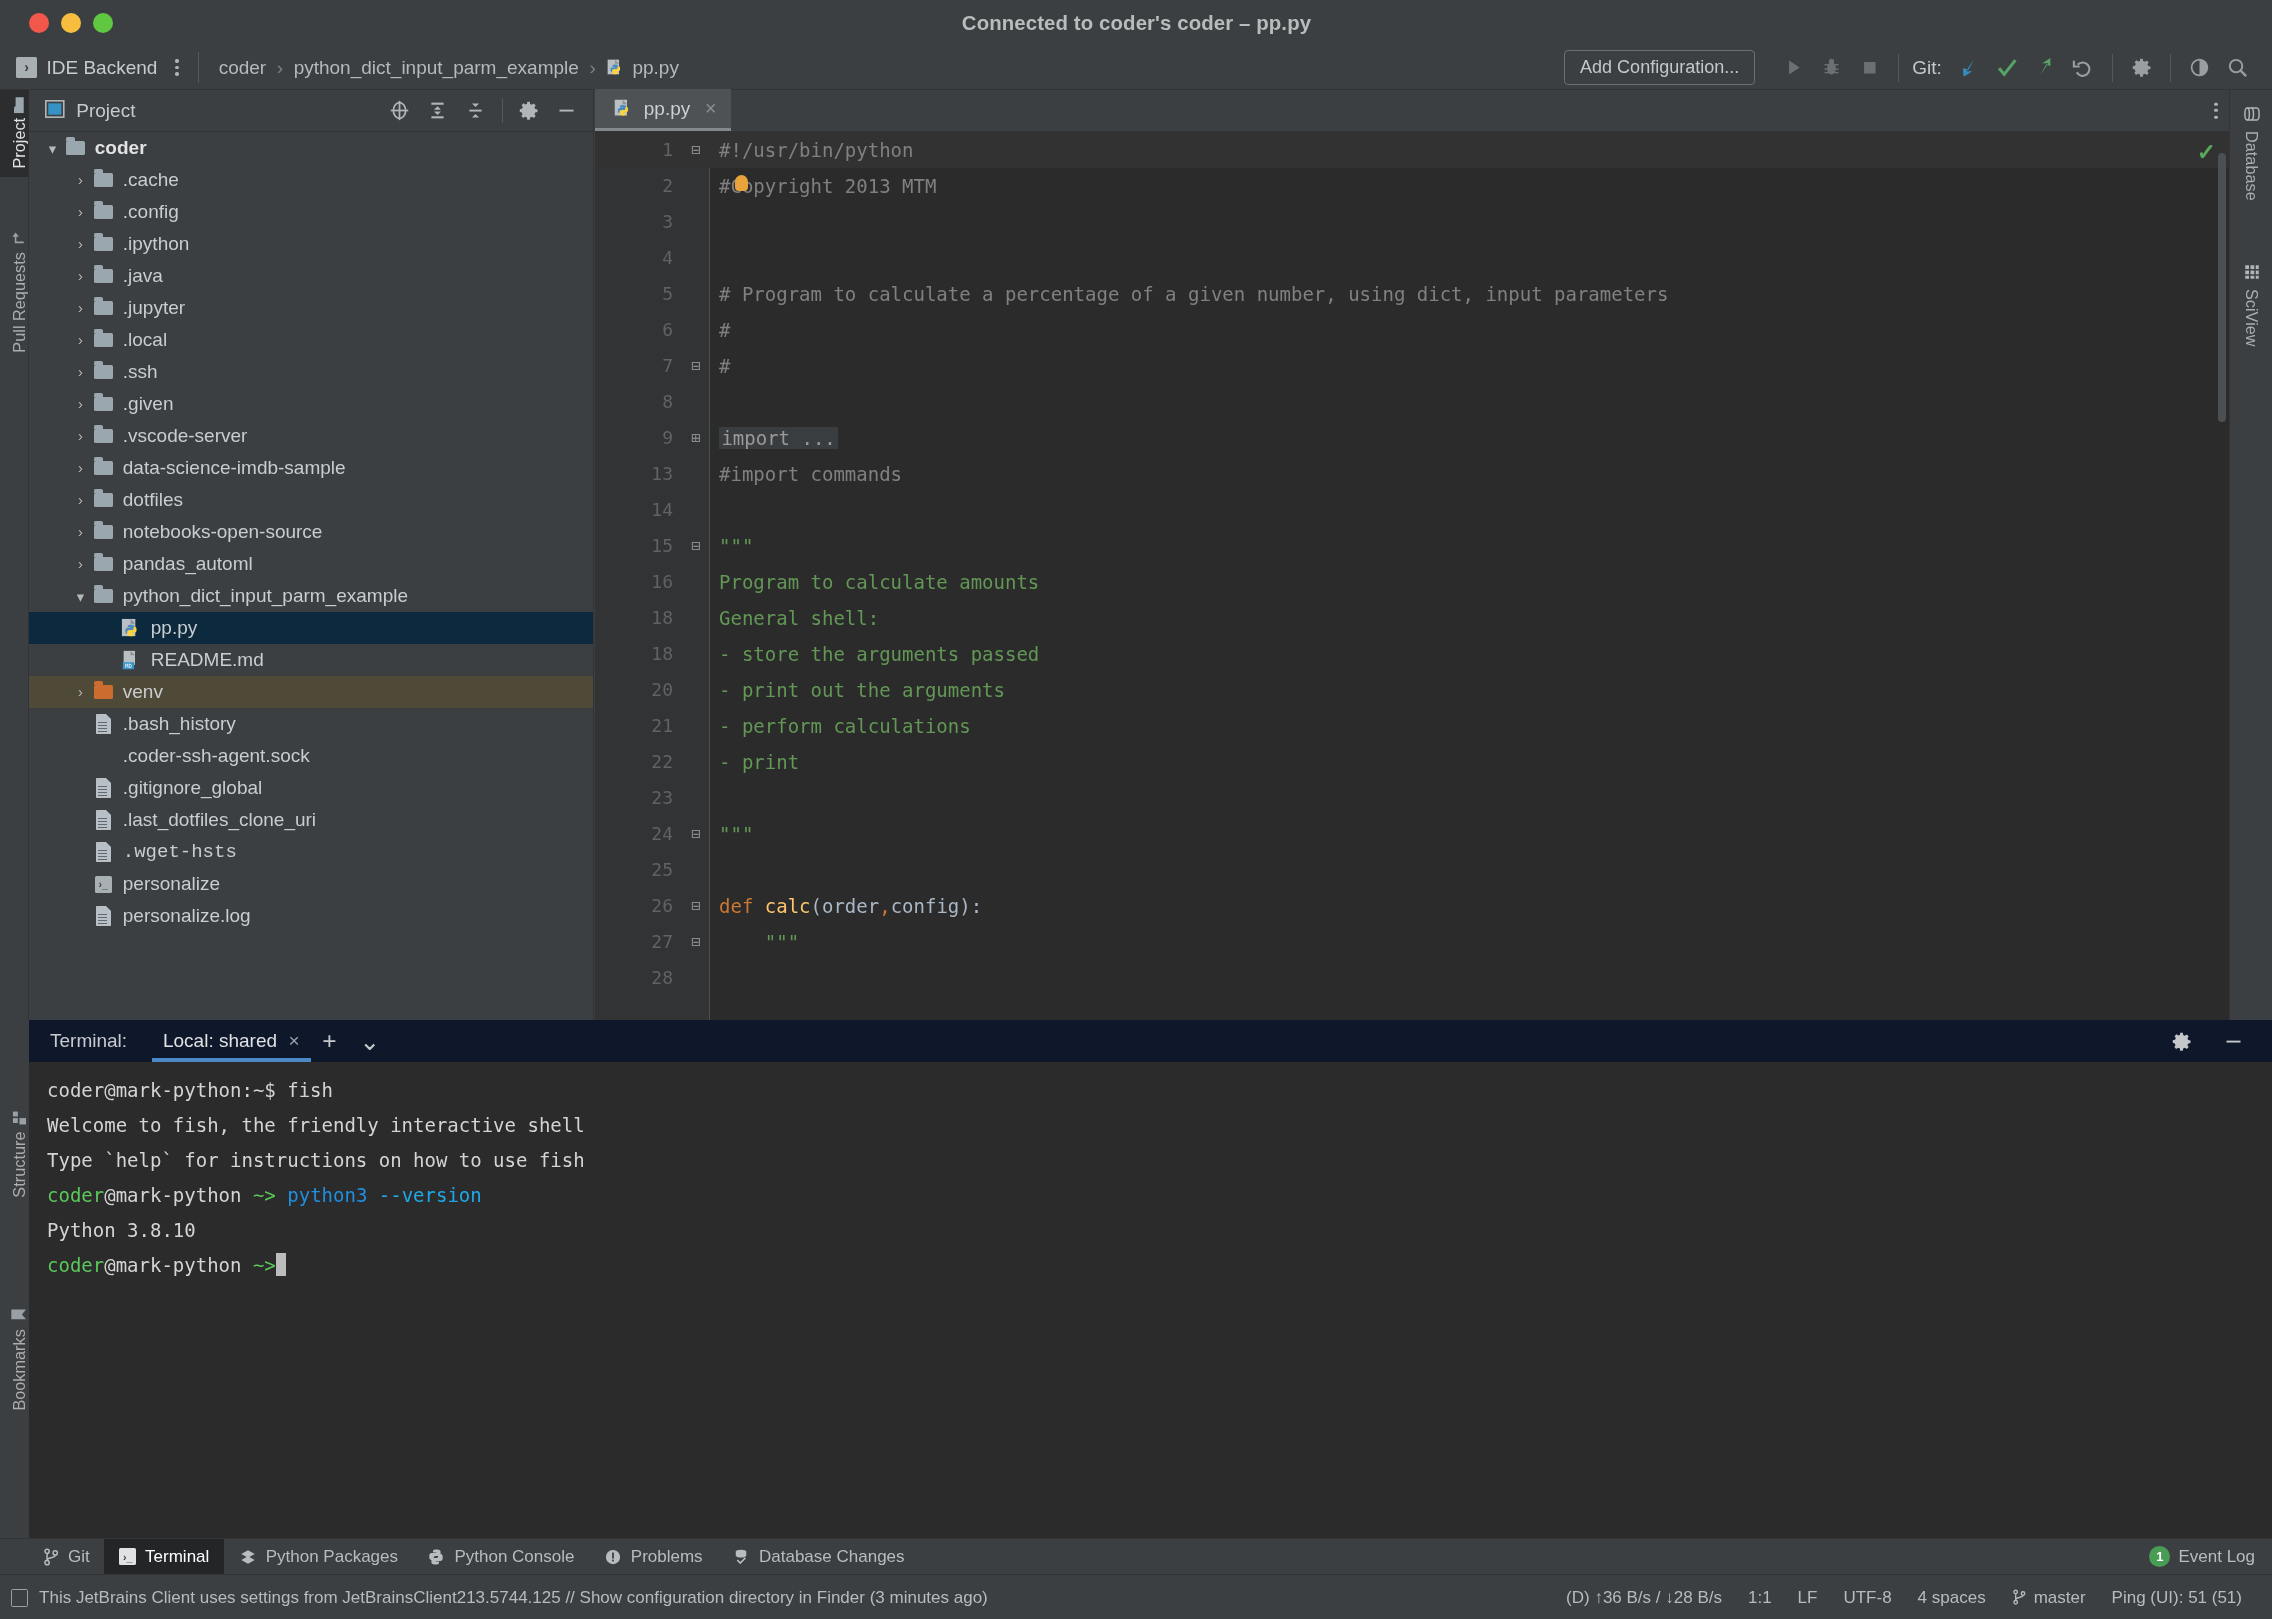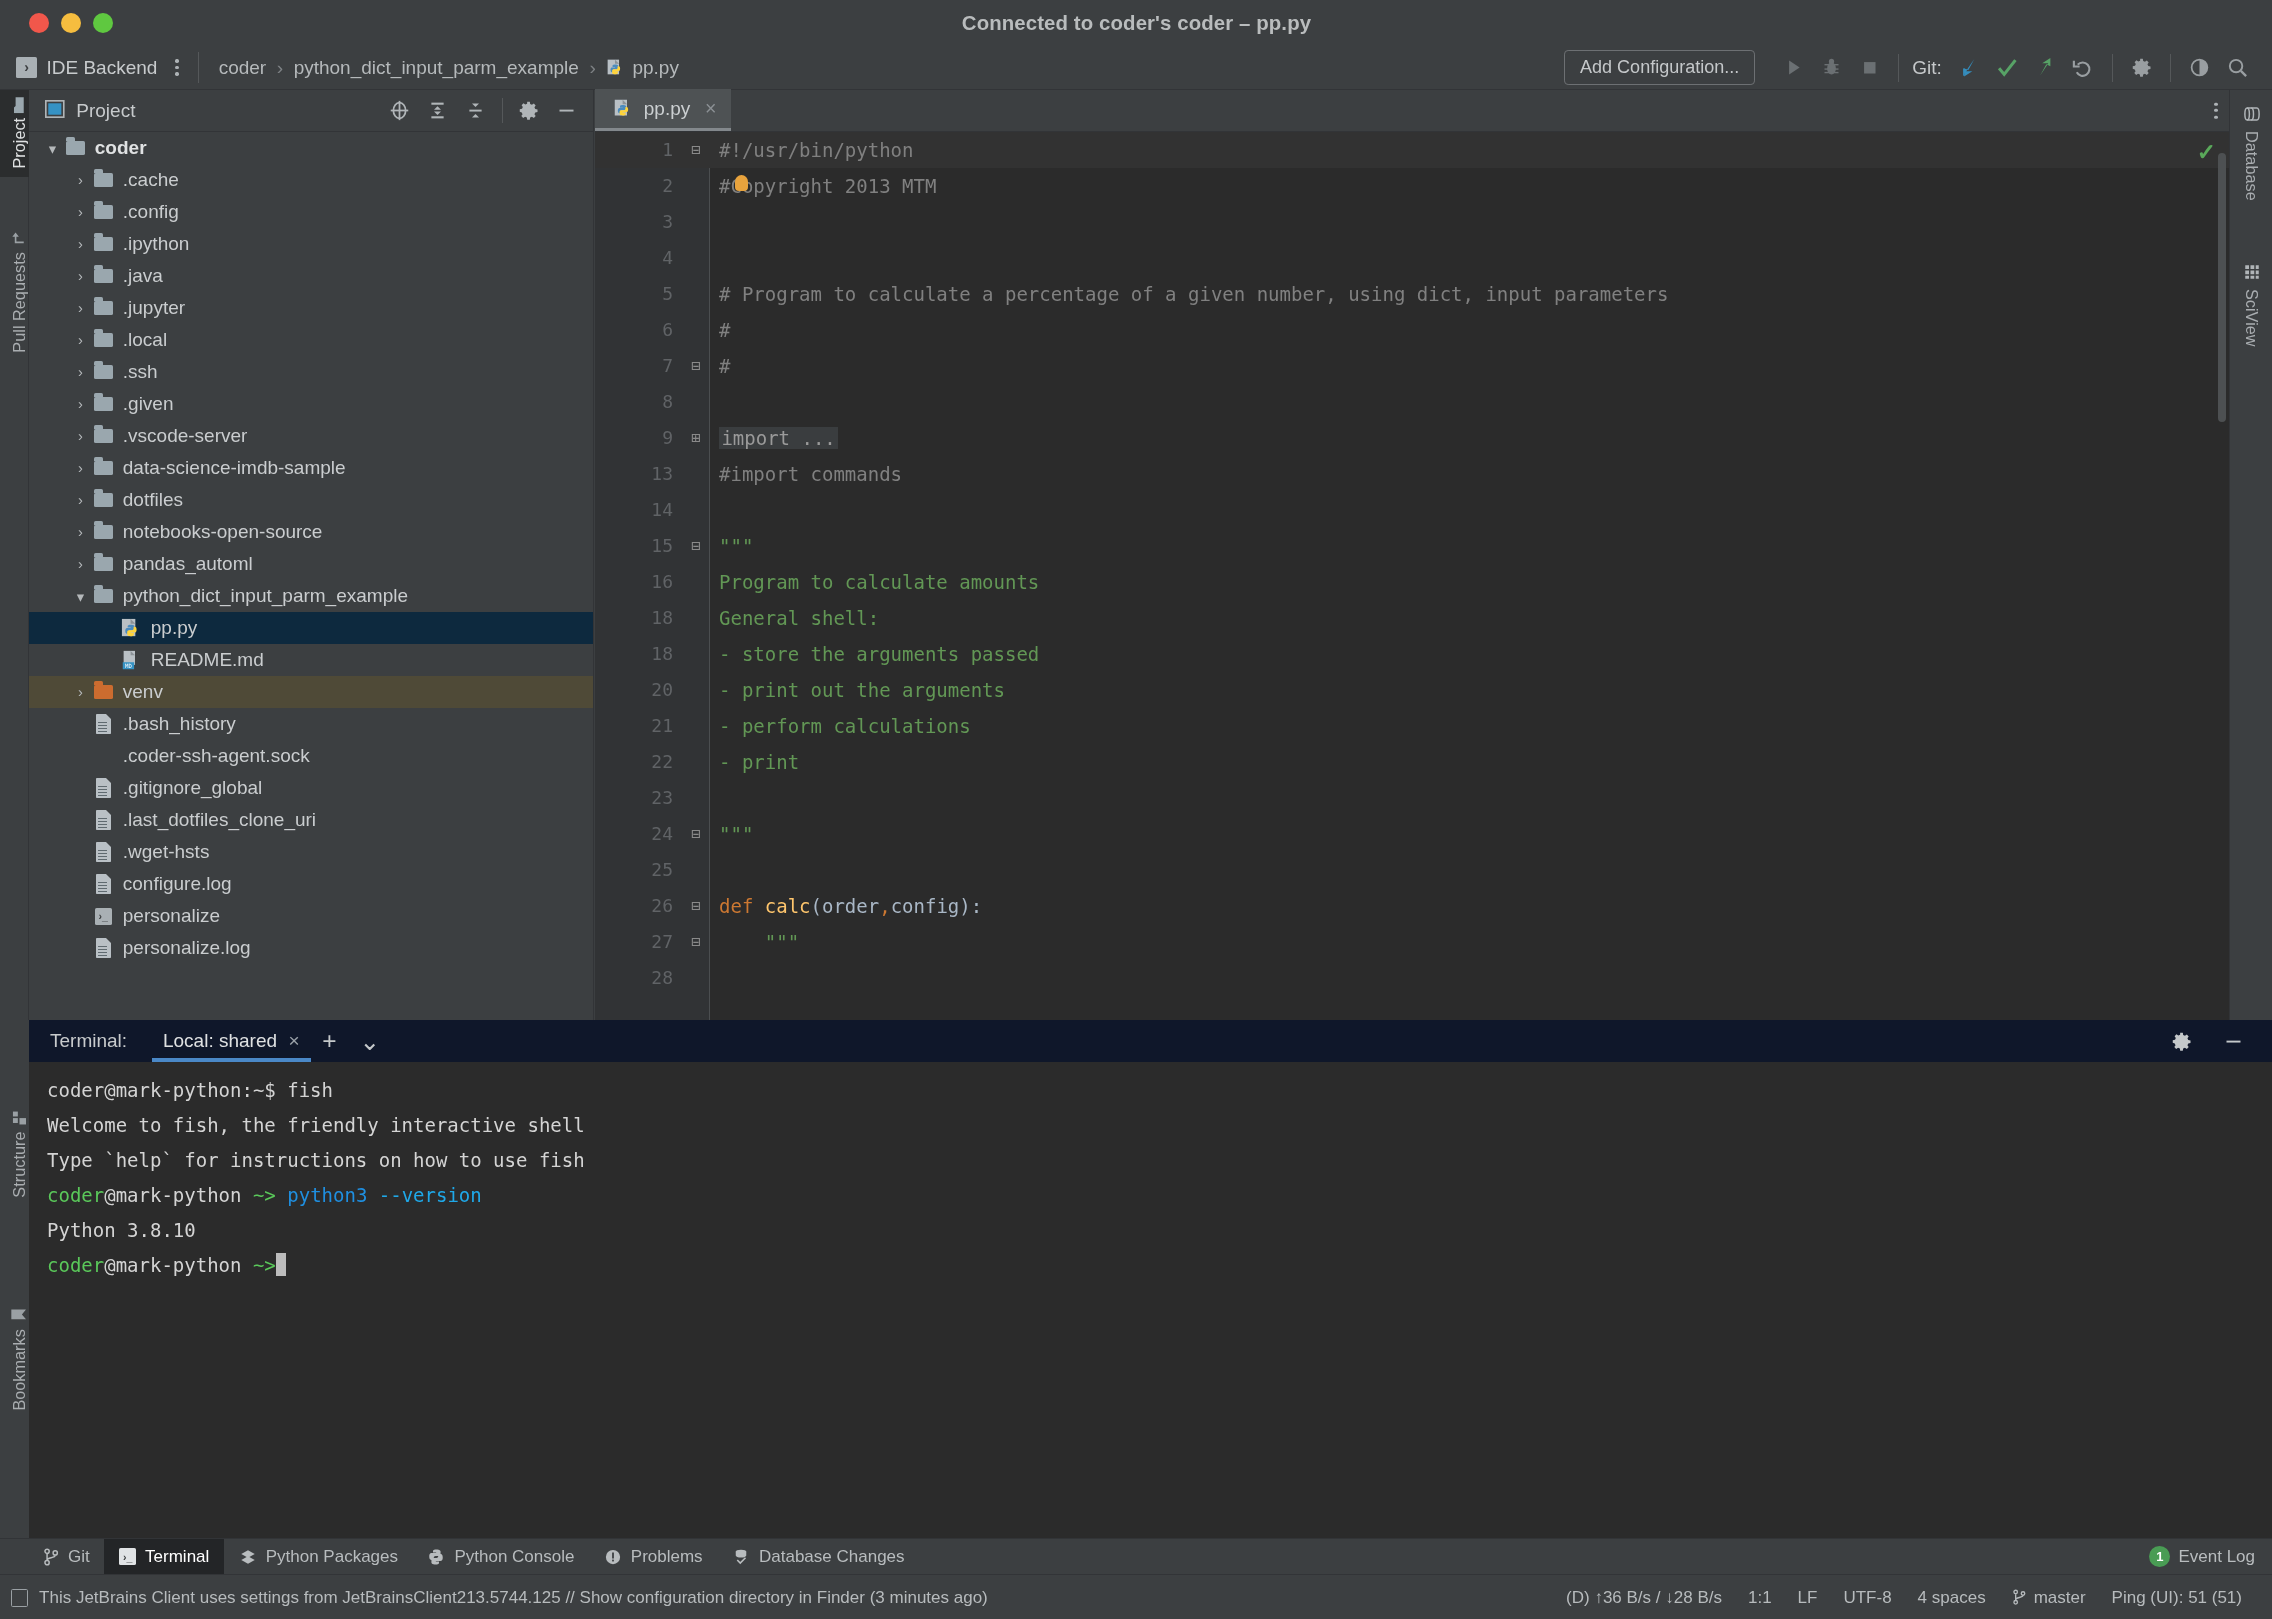--- a/index.html
+++ b/index.html
@@ -693,47 +693,33 @@
               <span class="lines">
                 <i></i>
                 <i></i>
                 <i></i>
                 <i></i>
               </span>
             </span>
           </span>
           <span class="tlabel">.last_dotfiles_clone_uri</span>
         </div>
-        <div class="trow" style="padding-left: 41px;">
+        <div class="trow" style="padding-left: 41px; font-family: Liberation Mono, monospace;">
           <span class="arrow"></span>
           <span class="ticon">
             <span class="fileico">
               <span class="lines">
                 <i></i>
                 <i></i>
                 <i></i>
                 <i></i>
               </span>
             </span>
           </span>
           <span class="tlabel">.wget-hsts</span>
-        </div>
-        <div class="trow" style="padding-left: 41px;">
-          <span class="arrow"></span>
-          <span class="ticon">
-            <span class="fileico">
-              <span class="lines">
-                <i></i>
-                <i></i>
-                <i></i>
-                <i></i>
-              </span>
-            </span>
-          </span>
-          <span class="tlabel">configure.log</span>
         </div>
         <div class="trow" style="padding-left: 41px;">
           <span class="arrow"></span>
           <span class="ticon">
             <span class="shico">›_</span>
           </span>
           <span class="tlabel">personalize</span>
         </div>
         <div class="trow" style="padding-left: 41px;">
           <span class="arrow"></span>

